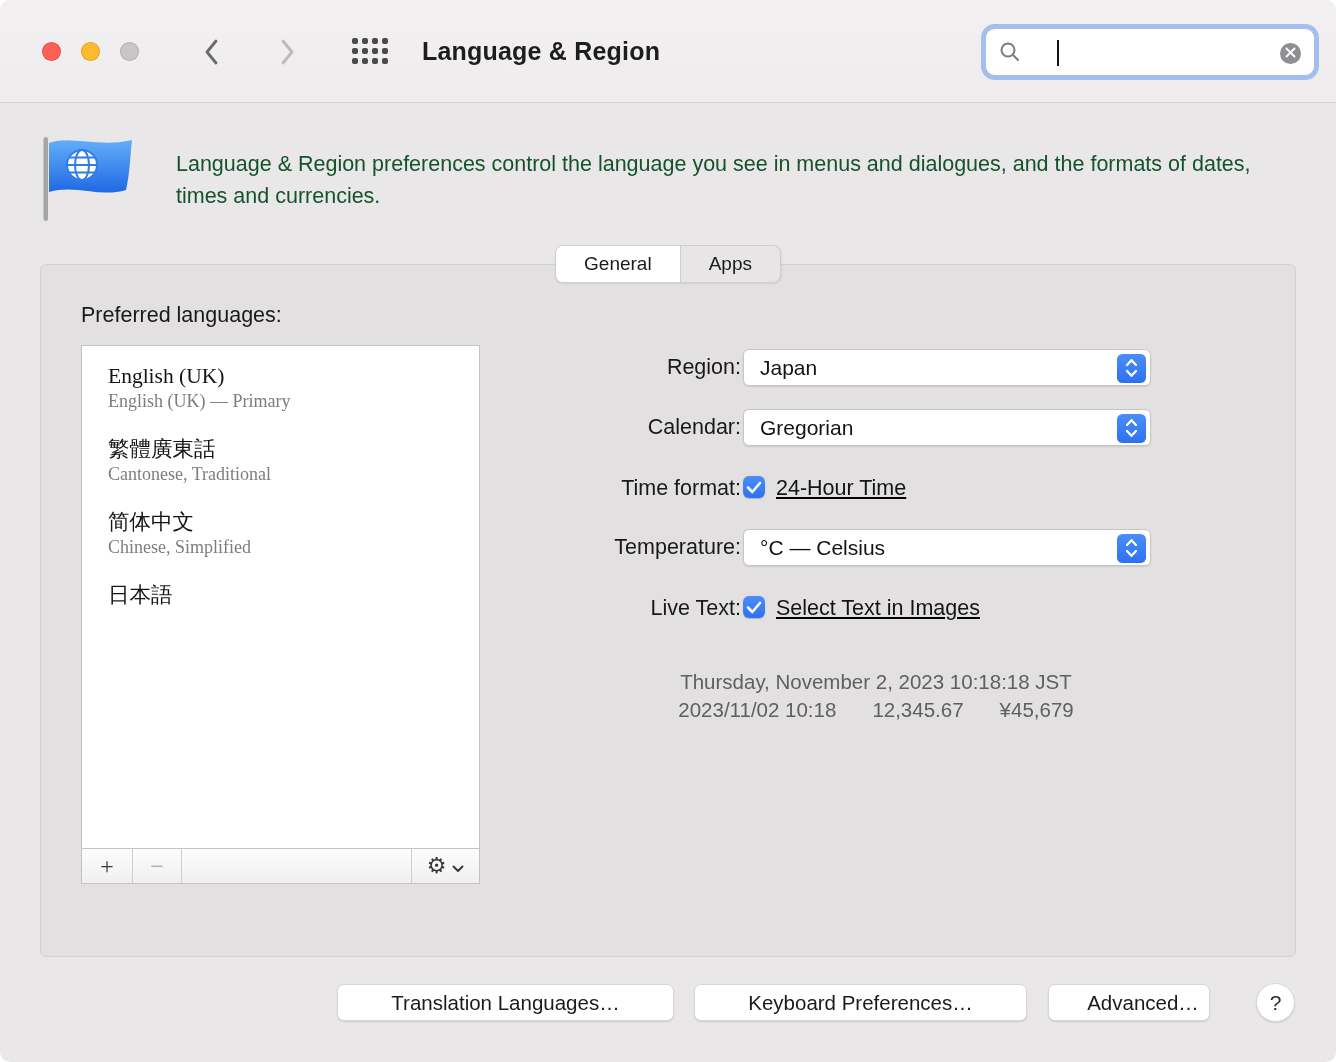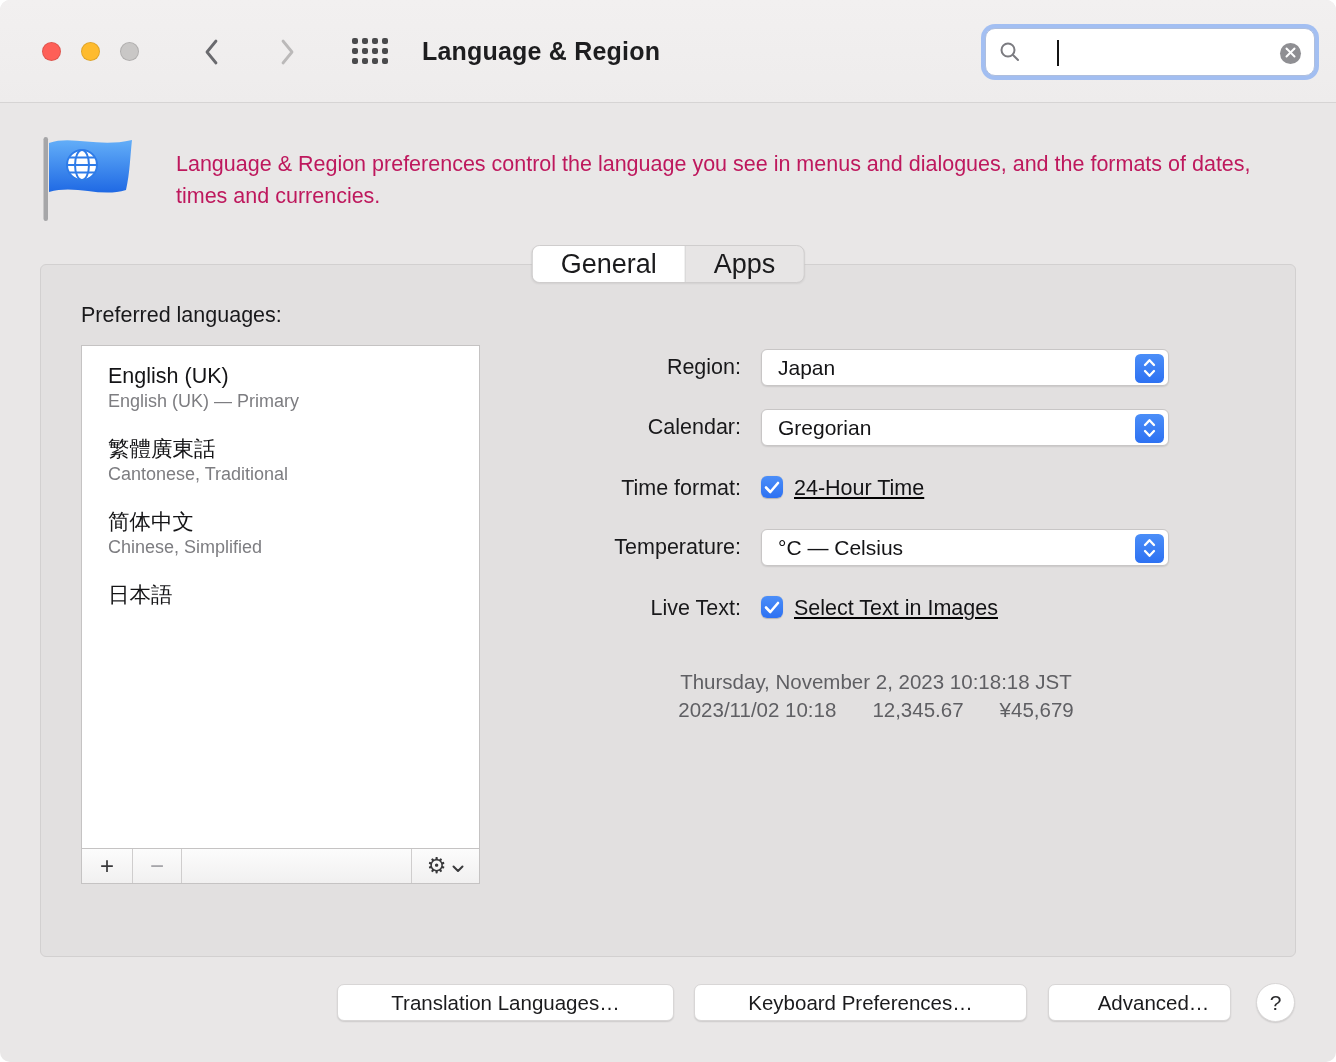--- a/index.html
+++ b/index.html
@@ -53,47 +53,47 @@
     position:absolute; right:13px; top:14px; width:21px; height:21px; border-radius:50%;
     background:#8f8f93; border:none; cursor:pointer;
     display:flex; align-items:center; justify-content:center; padding:0;
   }
 
   
   .intro { position:absolute; top:136px; left:42px; display:flex; }
   .flag { width:92px; height:86px; display:block; flex:0 0 auto; }
   .intro p {
     margin-left:42px; padding-top:12px; width:1110px;
-    font-size:21.5px; line-height:32px; color:#be185d;
+    font-size:21.5px; line-height:32px; color:#14532d;
   }
 
   
   .tabs {
     position:absolute; top:245px; left:50%; transform:translateX(-50%);
     display:flex; height:38px; z-index:2;
     background:#e7e5e5; border:1px solid #cfcdcd; border-radius:8px;
     box-shadow:0 1px 2px rgba(0,0,0,.07); overflow:hidden;
   }
   .tab {
     border:none; background:transparent; cursor:pointer;
-    font-size:27px; color:#1b1b1d; padding:0 28px;
+    font-size:19px; color:#1b1b1d; padding:0 28px;
     font-family:inherit;
   }
   .tab.selected { background:#fff; border-right:1px solid #cfcdcd; }
 
   
   .panel {
     position:absolute; left:40px; top:264px; width:1256px; height:693px;
     background:#e2e0e0; border:1px solid #d2d0d0; border-radius:6px;
   }
   .pref-label { position:absolute; left:40px; top:38px; font-size:21.5px; color:#19191b; }
 
   .lang-list {
     position:absolute; left:40px; top:80px; width:399px; height:539px;
-    background:#fff; border:1px solid #c5c3c3;
+    background:#fff; border:1px solid #c5c3c3;font-family:Liberation Serif, serif;
   }
   .items { padding:16px 10px 0 26px; }
   .lang-item { margin-bottom:22px; cursor:default; }
   .lang-name { font-size:21.5px; color:#141416; line-height:28px; }
   .lang-sub  { font-size:18px; color:#7d7d81; line-height:23px; }
   .list-toolbar {
     position:absolute; left:0; right:0; bottom:0; height:35px;
     display:flex; border-top:1px solid #c5c3c3;
     background:linear-gradient(#fcfcfc,#f1f0f0);
   }
@@ -106,21 +106,21 @@
   .tspacer { flex:1; border-right:1px solid #cfcdcd; }
   .tbtn.gear { width:67px; border-right:none; font-size:22px; gap:6px; }
 
   
   .frow { position:absolute; left:460px; display:flex; align-items:center; height:37px; }
   .frow.r-region   { top:84px; }
   .frow.r-calendar { top:144px;justify-content:space-between; }
   .frow.r-time     { top:205px; }
   .frow.r-temp     { top:264px; }
   .frow.r-live     { top:325px; }
-  .flabel { width:240px; text-align:right; margin-right:20px; font-size:21.5px; color:#19191b; }
+  .flabel { width:240px; text-align:right; margin-right:2px; font-size:21.5px; color:#19191b; }
   .dropdown {
     position:relative; width:408px; height:37px;
     background:#fff; border:1px solid #c8c6c6; border-radius:6px;
     box-shadow:0 1px 1.5px rgba(0,0,0,.1);
     display:flex; align-items:center; padding-left:16px; cursor:pointer;
   }
   .ddvalue { font-size:21px; color:#141416; }
   .stepper {
     position:absolute; right:4px; top:3.5px; width:29px; height:29px;
     border-radius:5.5px; background:linear-gradient(#4b8ef8,#2d71f2);
@@ -144,21 +144,21 @@
   
   .pushbtn {
     position:absolute; top:984px; height:37px;
     background:#fff; border:1px solid #d8d6d6; border-radius:7px;
     box-shadow:0 1px 1.5px rgba(0,0,0,.12); cursor:pointer;
     font-size:20.5px; color:#1b1b1d; font-family:inherit;
     display:flex; align-items:center; justify-content:center;
   }
   .btn-translation { left:337px; width:337px; }
   .btn-keyboard    { left:694px; width:333px; }
-  .btn-advanced    { left:1048px; width:183px;padding-left:28px; }
+  .btn-advanced    { left:1048px; width:162px;padding-left:28px; }
   .btn-help {
     left:1256px; top:983px; width:39px; height:39px; border-radius:50%;
     font-size:21px; color:#2c2c2e; font-weight:500;
   }
 </style>
 </head>
 <body>
 
 <div class="window">
 

